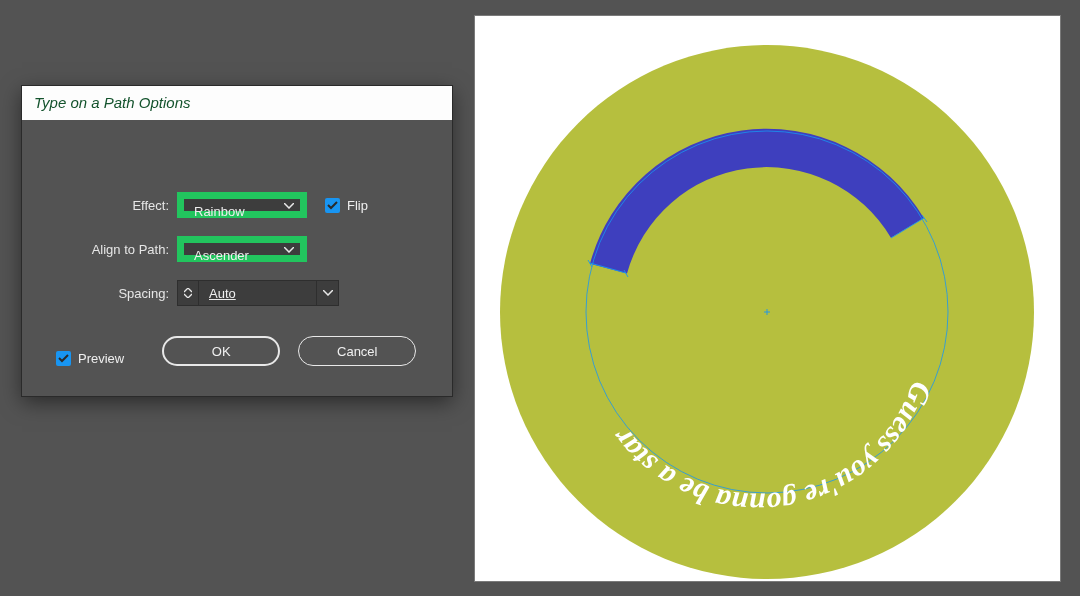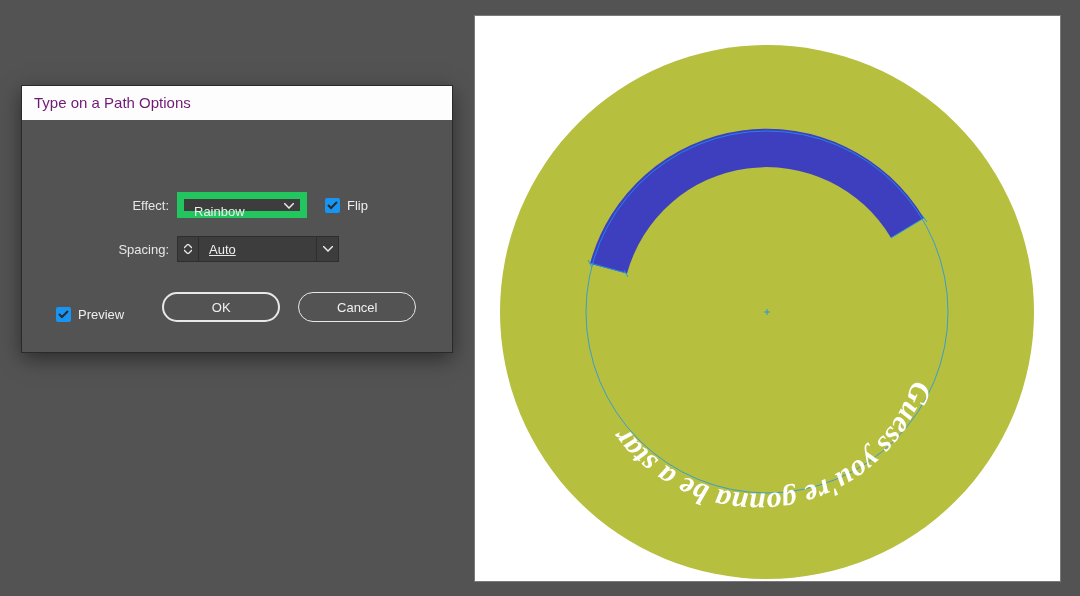--- a/index.html
+++ b/index.html
@@ -18,23 +18,24 @@
   .dialog {
     position: absolute;
     left: 22px;
     top: 86px;
     width: 430px;
     background: #535353;
     box-shadow: 0 0 0 1px #2a2a2a, 0 6px 20px rgba(0,0,0,0.5);
   }
   .dialog-titlebar {
     background: #fdfdfd;
-    color: #701a75;
+    color: #14532d;
     font-size: 15px;
     padding: 8px 12px 9px 12px;
+    font-style: italic;
   }
   .dialog-body {
     padding: 24px 22px 30px 22px;
     margin-top: 48px;
   }
   .row {
     display: flex;
     align-items: center;
     margin-bottom: 18px;
   }
@@ -184,20 +185,31 @@
       <label class="checkbox">
         <span class="box">
           <svg width="11" height="9">
               <polyline points="1,4 4,7 10,1" fill="none" stroke="#2a2a2a" stroke-width="2"></polyline>
             </svg>
         </span>
         <span>Flip</span>
       </label>
     </div>
 
+    <div class="row">
+      <div class="label">Align to Path:</div>
+      <div class="select select-ascender">
+        <span>Ascender</span>
+        <span class="chev">
+          <svg width="10" height="6">
+              <polyline points="0,0 5,5 10,0" fill="none" stroke="#e8e8e8" stroke-width="1.5"></polyline>
+            </svg>
+        </span>
+      </div>
+    </div>
 
     <div class="row">
       <div class="label">Spacing:</div>
       <div class="spacing-group">
         <div class="stepper">
           <svg width="8" height="5">
               <polyline points="0,4 4,0 8,4" fill="none" stroke="#e8e8e8" stroke-width="1.3"></polyline>
             </svg>
           <svg width="8" height="5">
               <polyline points="0,1 4,5 8,1" fill="none" stroke="#e8e8e8" stroke-width="1.3"></polyline>

